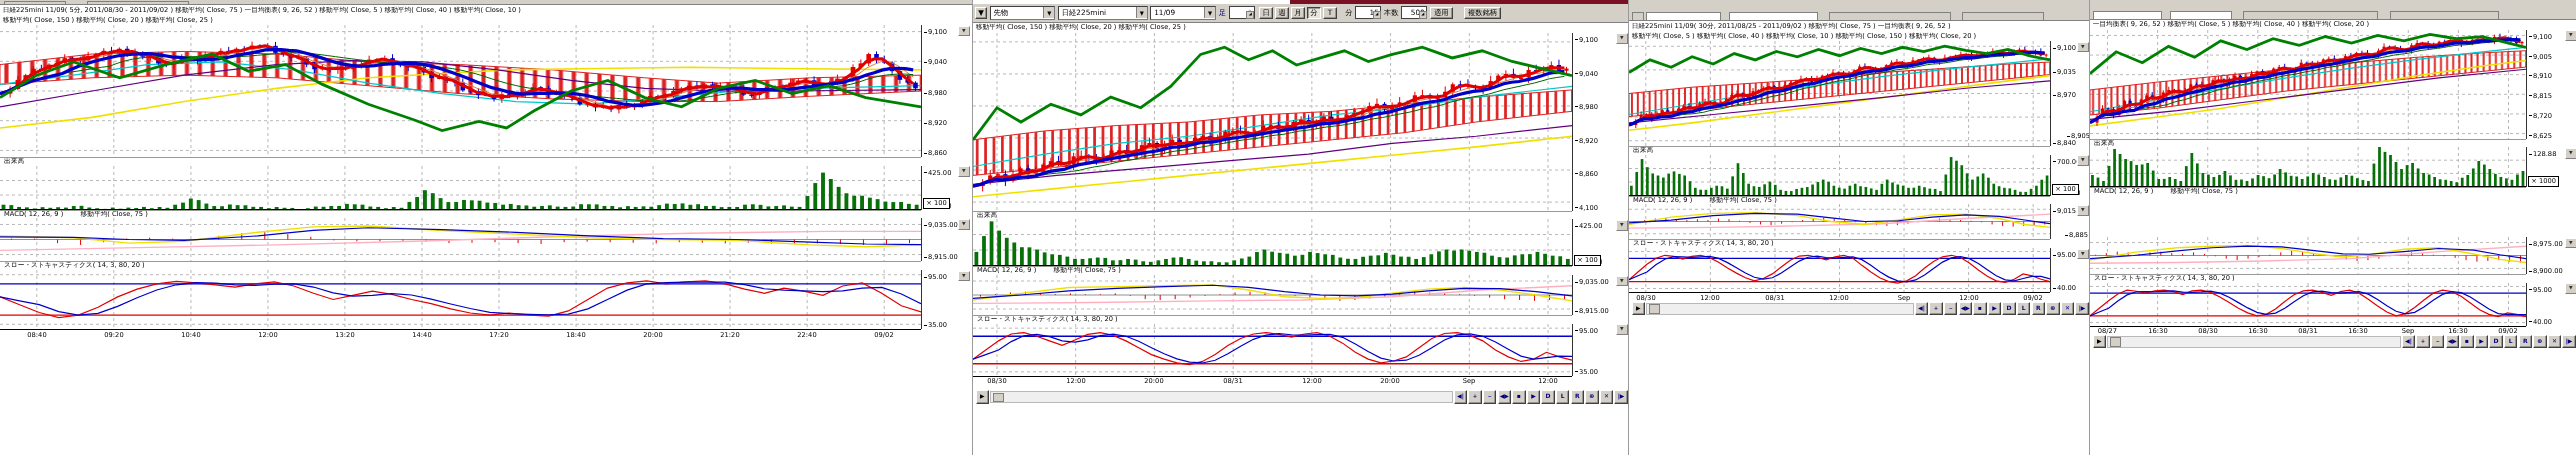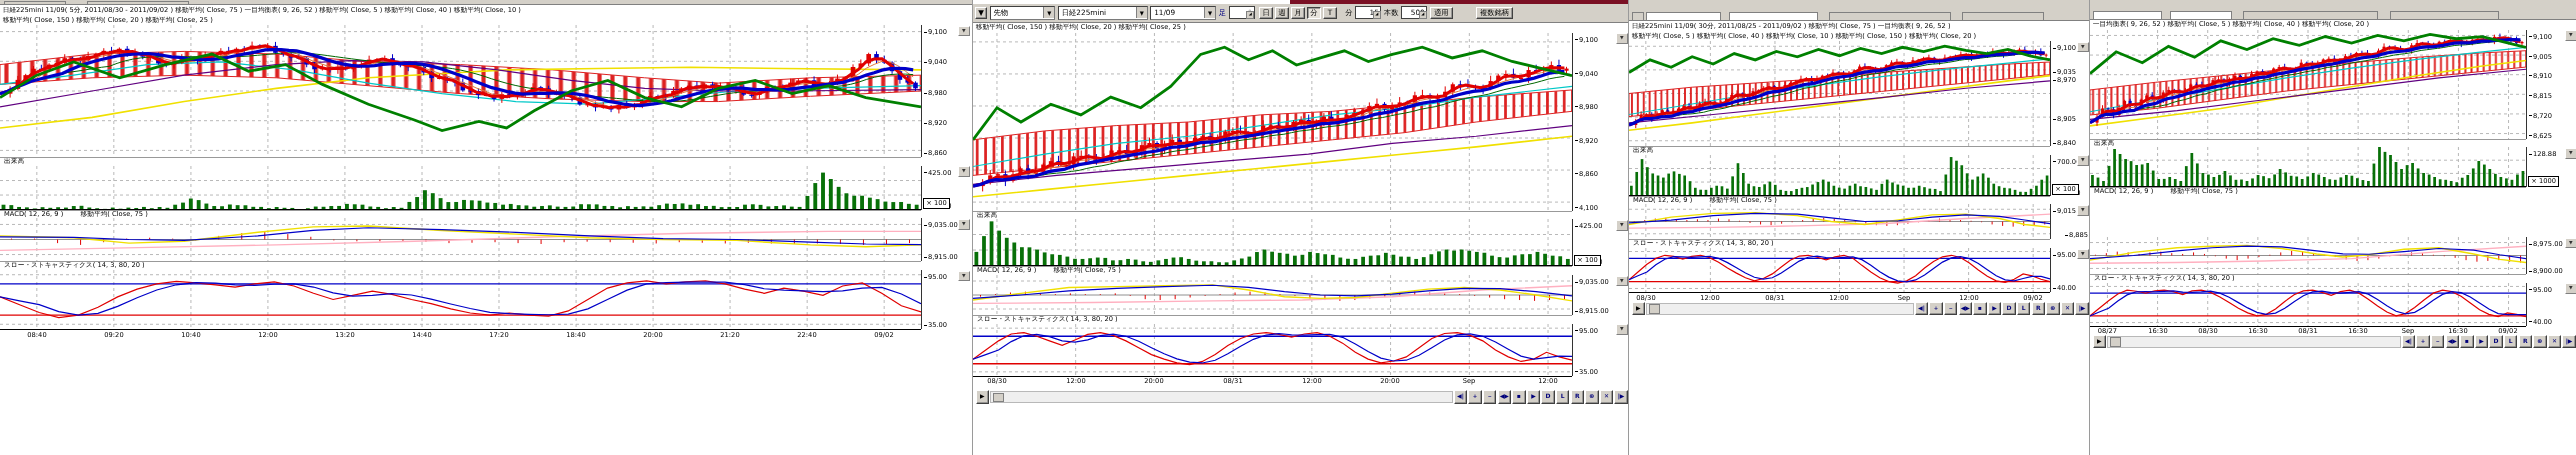--- a/index.html
+++ b/index.html
@@ -631,21 +631,21 @@
     <div class="spin">
       <span>15</span>
       <span class="knob">◢</span>
     </div>
     <span>本数</span>
     <div class="spin">
       <span>500</span>
       <span class="knob">◢</span>
     </div>
     <div class="btn3d">適用</div>
-    <div class="btn3d" style="margin-left:20px;">複数銘柄</div>
+    <div class="btn3d" style="margin-left:8px;">複数銘柄</div>
   </div>
   <div class="hdr">移動平均( Close, 150 )   移動平均( Close, 20 )   移動平均( Close, 25 )</div>
   <div id="p2-body" style="position: relative;">
       <div style="position: relative; height: 178px;">
         <div class="pane" style="position: absolute; left: 0px; top: 0px; width: 599px; height: 178px;">
           <svg viewBox="0 0 100 100" preserveAspectRatio="none">
             <path d="M4.00 0 V100" fill="none" stroke="#b8b8b8" stroke-width="1" vector-effect="non-scaling-stroke" stroke-dasharray="3,3"></path>
             <path d="M17.14 0 V100" fill="none" stroke="#b8b8b8" stroke-width="1" vector-effect="non-scaling-stroke" stroke-dasharray="3,3"></path>
             <path d="M30.29 0 V100" fill="none" stroke="#b8b8b8" stroke-width="1" vector-effect="non-scaling-stroke" stroke-dasharray="3,3"></path>
             <path d="M43.43 0 V100" fill="none" stroke="#b8b8b8" stroke-width="1" vector-effect="non-scaling-stroke" stroke-dasharray="3,3"></path>
@@ -1267,22 +1267,22 @@
             <path d="M0.00 80.00 L1.27 78.05 L2.53 75.37 L3.80 73.97 L5.06 73.98 L6.33 71.98 L7.59 69.96 L8.86 69.90 L10.13 69.74 L11.39 67.82 L12.66 66.22 L13.92 65.94 L15.19 65.00 L16.46 63.06 L17.72 61.78 L18.99 61.28 L20.25 60.56 L21.52 59.60 L22.78 58.74 L24.05 57.42 L25.32 55.52 L26.58 53.84 L27.85 52.40 L29.11 50.96 L30.38 50.08 L31.65 49.08 L32.91 47.16 L34.18 45.90 L35.44 45.54 L36.71 44.52 L37.97 43.52 L39.24 42.74 L40.51 40.60 L41.77 38.46 L43.04 37.88 L44.30 37.08 L45.57 35.86 L46.84 35.40 L48.10 34.34 L49.37 32.62 L50.63 32.02 L51.90 31.74 L53.16 30.60 L54.43 29.46 L55.70 28.38 L56.96 27.08 L58.23 26.36 L59.49 26.30 L60.76 26.04 L62.03 25.12 L63.29 23.82 L64.56 22.74 L65.82 21.80 L67.09 20.86 L68.35 20.38 L69.62 19.78 L70.89 18.46 L72.15 17.80 L73.42 17.94 L74.68 17.52 L75.95 17.12 L77.22 16.94 L78.48 15.60 L79.75 14.26 L81.01 14.28 L82.28 14.08 L83.54 13.46 L84.81 13.50 L86.08 13.04 L87.34 11.92 L88.61 11.72 L89.87 11.74 L91.14 10.90 L92.41 10.56 L93.67 10.88 L94.94 10.48 L96.20 10.06 L97.47 11.00 L98.73 11.94" fill="none" stroke="#e07838" stroke-width="1" vector-effect="non-scaling-stroke"></path>
             <path d="M0.00 80.00 L1.27 78.05 L2.53 75.37 L3.80 73.97 L5.06 73.98 L6.33 73.32 L7.59 72.27 L8.86 71.95 L10.13 71.62 L11.39 70.90 L12.66 70.09 L13.92 69.63 L15.19 69.28 L16.46 68.56 L17.72 67.86 L18.99 66.49 L20.25 65.49 L21.52 64.83 L22.78 63.85 L24.05 62.34 L25.32 61.01 L26.58 60.11 L27.85 59.00 L29.11 57.59 L30.38 56.43 L31.65 55.29 L32.91 53.85 L34.18 52.63 L35.44 51.75 L36.71 50.67 L37.97 49.37 L39.24 47.91 L40.51 46.30 L41.77 44.99 L43.04 44.16 L44.30 43.23 L45.57 41.92 L46.84 40.63 L48.10 39.45 L49.37 38.34 L50.63 37.54 L51.90 36.78 L53.16 35.53 L54.43 34.09 L55.70 32.96 L56.96 32.06 L58.23 31.32 L59.49 30.77 L60.76 29.95 L62.03 28.71 L63.29 27.64 L64.56 26.95 L65.82 26.23 L67.09 25.45 L68.35 24.63 L69.62 23.56 L70.89 22.52 L72.15 21.97 L73.42 21.61 L74.68 21.01 L75.95 20.24 L77.22 19.38 L78.48 18.40 L79.75 17.69 L81.01 17.39 L82.28 16.99 L83.54 16.29 L84.81 15.63 L86.08 15.08 L87.34 14.57 L88.61 14.31 L89.87 14.05 L91.14 13.33 L92.41 12.62 L93.67 12.36 L94.94 12.09 L96.20 11.75 L97.47 11.80 L98.73 11.85" fill="none" stroke="#006600" stroke-width="1" vector-effect="non-scaling-stroke"></path>
             <path d="M0.00 80.00 L1.27 78.05 L2.53 75.37 L3.80 71.97 L5.06 71.27 L6.33 71.27 L7.59 70.00 L8.86 68.57 L10.13 68.23 L11.39 67.70 L12.66 65.13 L13.92 63.67 L15.19 63.87 L16.46 62.97 L17.72 60.77 L18.99 58.93 L20.25 59.50 L21.52 60.23 L22.78 58.73 L24.05 55.53 L25.32 52.13 L26.58 51.33 L27.85 51.87 L29.11 51.13 L30.38 49.27 L31.65 46.60 L32.91 45.00 L34.18 44.90 L35.44 45.23 L36.71 44.87 L37.97 42.63 L39.24 40.33 L40.51 38.37 L41.77 36.80 L43.04 36.77 L44.30 36.77 L45.57 36.00 L46.84 34.23 L48.10 32.23 L49.37 31.37 L50.63 31.13 L51.90 31.67 L53.16 30.87 L54.43 27.97 L55.70 25.77 L56.96 25.27 L58.23 26.50 L59.49 27.40 L60.76 26.23 L62.03 23.70 L63.29 21.13 L64.56 21.00 L65.82 21.87 L67.09 21.30 L68.35 19.77 L69.62 17.77 L70.89 17.00 L72.15 17.57 L73.42 18.23 L74.68 18.20 L75.95 16.63 L77.22 15.33 L78.48 14.37 L79.75 13.47 L81.01 13.77 L82.28 14.10 L83.54 14.00 L84.81 13.07 L86.08 11.73 L87.34 11.20 L88.61 11.13 L89.87 11.83 L91.14 11.37 L92.41 9.80 L93.67 9.77 L94.94 10.43 L96.20 11.00 L97.47 11.57 L98.73 12.23" fill="none" stroke="#e00000" stroke-width="3" vector-effect="non-scaling-stroke"></path>
             <path d="M0.00 80.00 L1.27 78.05 L2.53 75.37 L3.80 73.97 L5.06 73.98 L6.33 73.32 L7.59 72.27 L8.86 71.95 L10.13 71.62 L11.39 69.89 L12.66 68.32 L13.92 67.72 L15.19 67.19 L16.46 65.56 L17.72 64.22 L18.99 63.50 L20.25 62.53 L21.52 61.56 L22.78 60.51 L24.05 59.33 L25.32 57.71 L26.58 56.33 L27.85 55.63 L29.11 54.50 L30.38 53.11 L31.65 51.33 L32.91 49.42 L34.18 48.50 L35.44 47.90 L36.71 47.00 L37.97 45.60 L39.24 44.06 L40.51 42.74 L41.77 41.44 L43.04 40.78 L44.30 40.00 L45.57 38.48 L46.84 37.11 L48.10 35.79 L49.37 34.72 L50.63 34.04 L51.90 33.56 L53.16 32.74 L54.43 31.11 L55.70 29.89 L56.96 29.17 L58.23 28.53 L59.49 28.28 L60.76 27.46 L62.03 26.06 L63.29 24.77 L64.56 24.17 L65.82 24.02 L67.09 23.28 L68.35 22.33 L69.62 21.11 L70.89 19.81 L72.15 19.44 L73.42 19.29 L74.68 18.83 L75.95 17.99 L77.22 17.11 L78.48 16.52 L79.75 15.89 L81.01 15.78 L82.28 15.56 L83.54 14.70 L84.81 14.06 L86.08 13.40 L87.34 12.89 L88.61 12.66 L89.87 12.56 L91.14 12.19 L92.41 11.33 L93.67 11.11 L94.94 11.00 L96.20 10.64 L97.47 11.06 L98.73 11.34" fill="none" stroke="#0000c8" stroke-width="3.2" vector-effect="non-scaling-stroke"></path>
             <path d="M0.00 30.00 L5.00 18.00 L10.00 25.00 L15.00 15.00 L20.00 22.00 L25.00 12.00 L30.00 18.00 L35.00 10.00 L40.00 15.00 L45.00 8.00 L50.00 14.00 L55.00 7.00 L60.00 12.00 L65.00 6.00 L70.00 10.00 L75.00 5.00 L80.00 9.00 L85.00 12.00 L90.00 8.00 L95.00 14.00 L100.00 18.00" fill="none" stroke="#008000" stroke-width="2.8" vector-effect="non-scaling-stroke"></path>
           </svg>
         </div>
         <div class="axiscol" style="position: absolute; left: 421px; top: 0px; width: 39px; height: 105px;">
           <span class="axlab" style="top: 4px;">9,100</span>
           <span class="axlab" style="top: 28px;">9,035</span>
-          <span class="axlab" style="top: 36px;">8,970</span>
-          <span class="axlab" style="top: 75px;">8,905</span>
+          <span class="axlab" style="top: 51px;">8,970</span>
+          <span class="axlab" style="top: 92px; margin-left: 14px;">8,905</span>
           <span class="axlab" style="top: 99px;">8,840</span>
           <div class="collapse-btn" style="top: 0.7px;">▼</div>
         </div>
       </div>
       <div class="panelabel"><span>出来高</span></div>
       <div style="position: relative; height: 41px;">
         <div class="pane" style="position: absolute; left: 0px; top: 0px; width: 421px; height: 41px;">
           <svg viewBox="0 0 100 100" preserveAspectRatio="none">
             <path d="M4.00 0 V100" fill="none" stroke="#b8b8b8" stroke-width="1" vector-effect="non-scaling-stroke" stroke-dasharray="3,3"></path>
             <path d="M19.33 0 V100" fill="none" stroke="#b8b8b8" stroke-width="1" vector-effect="non-scaling-stroke" stroke-dasharray="3,3"></path>

